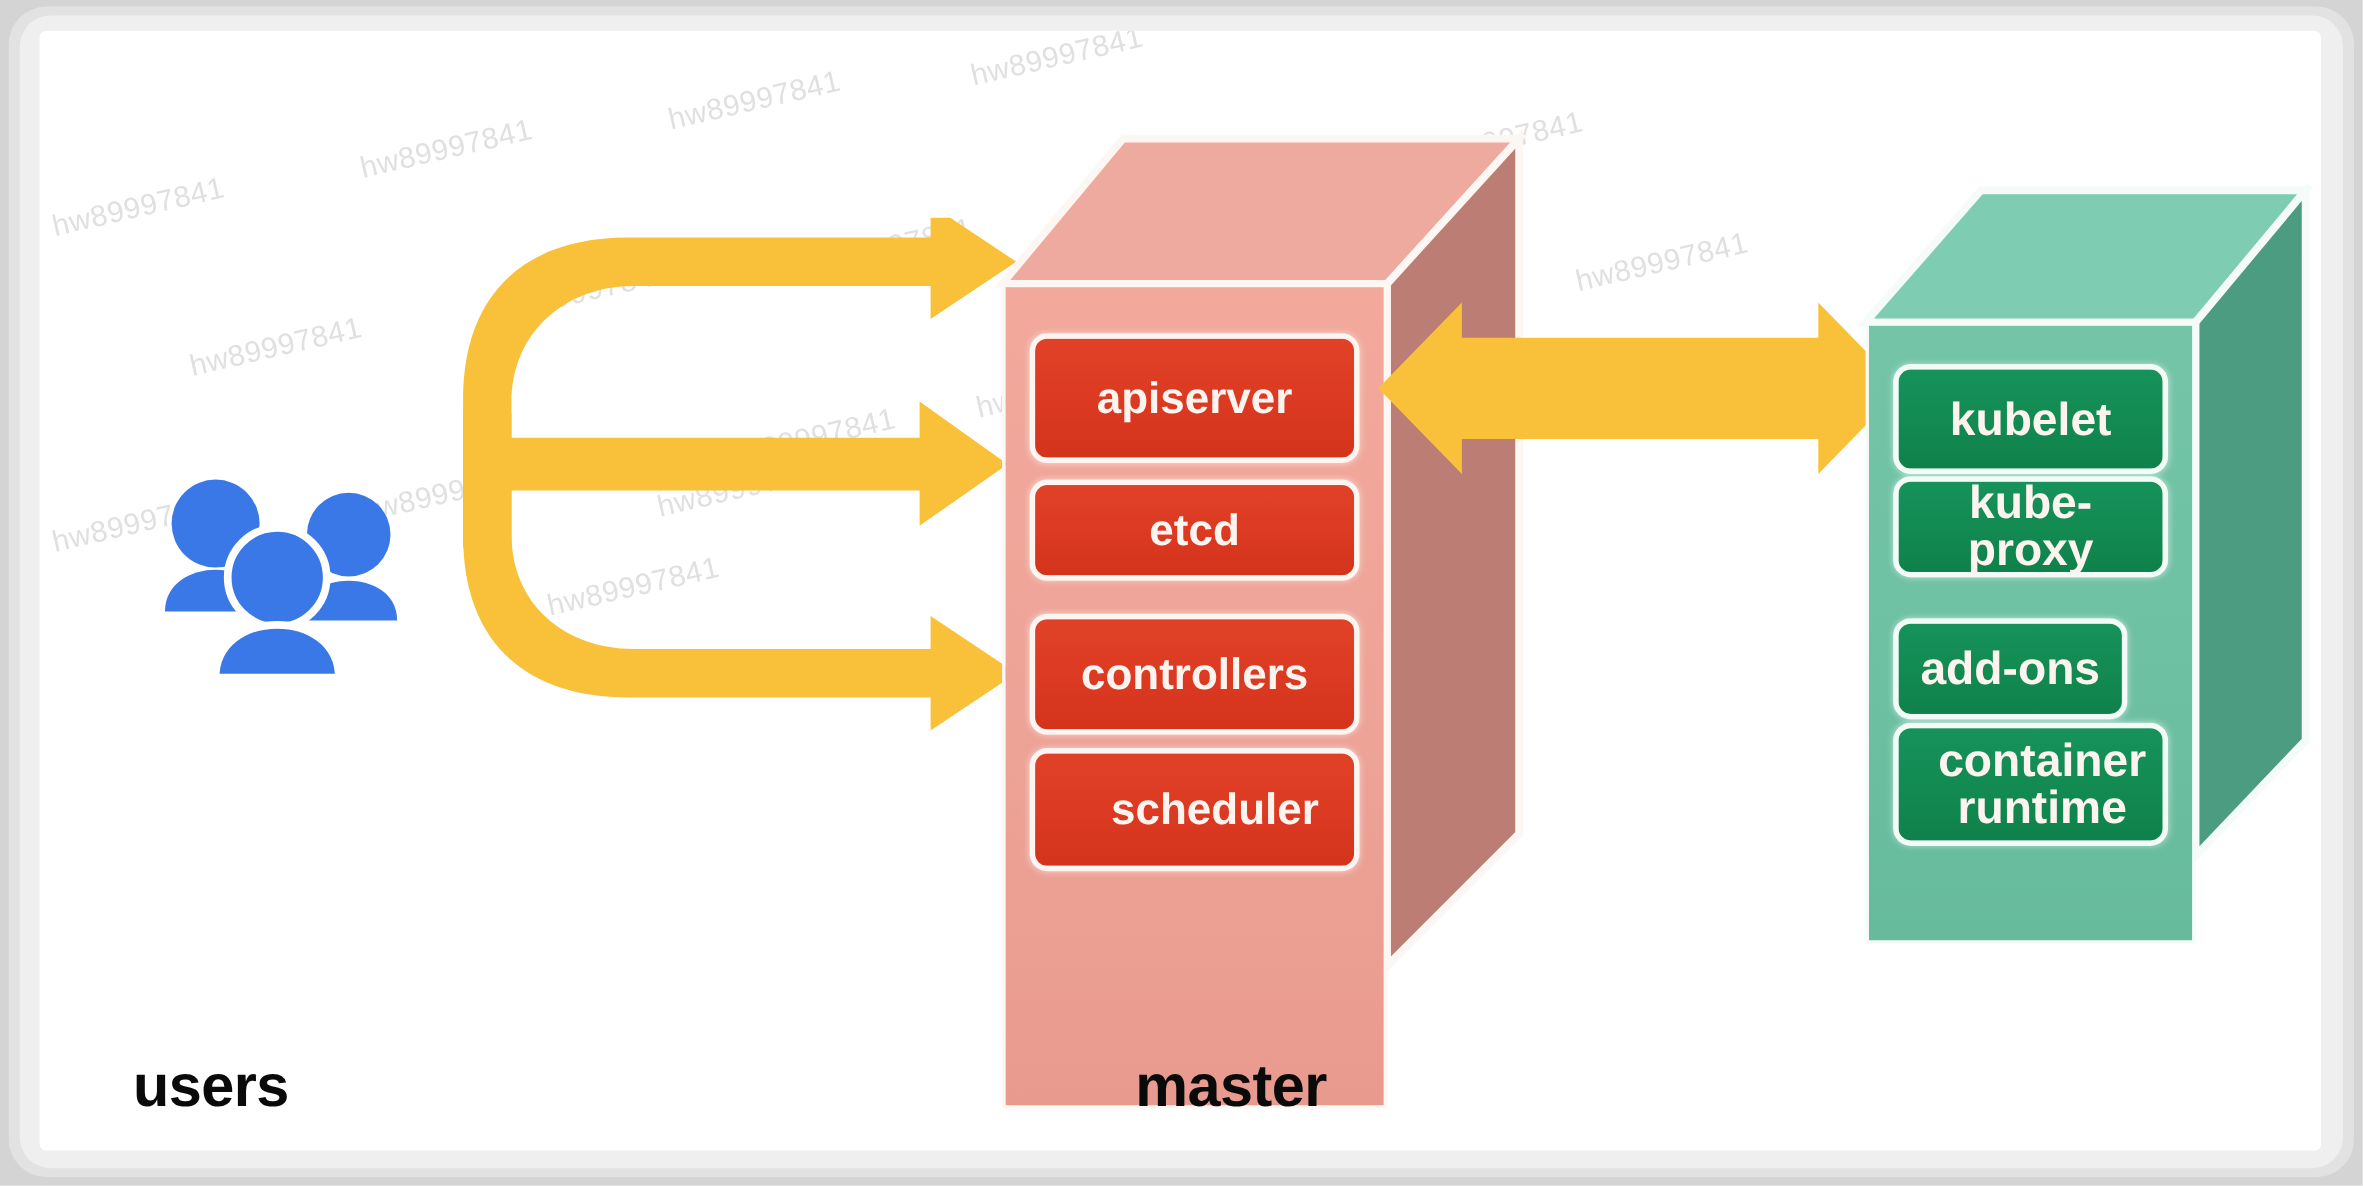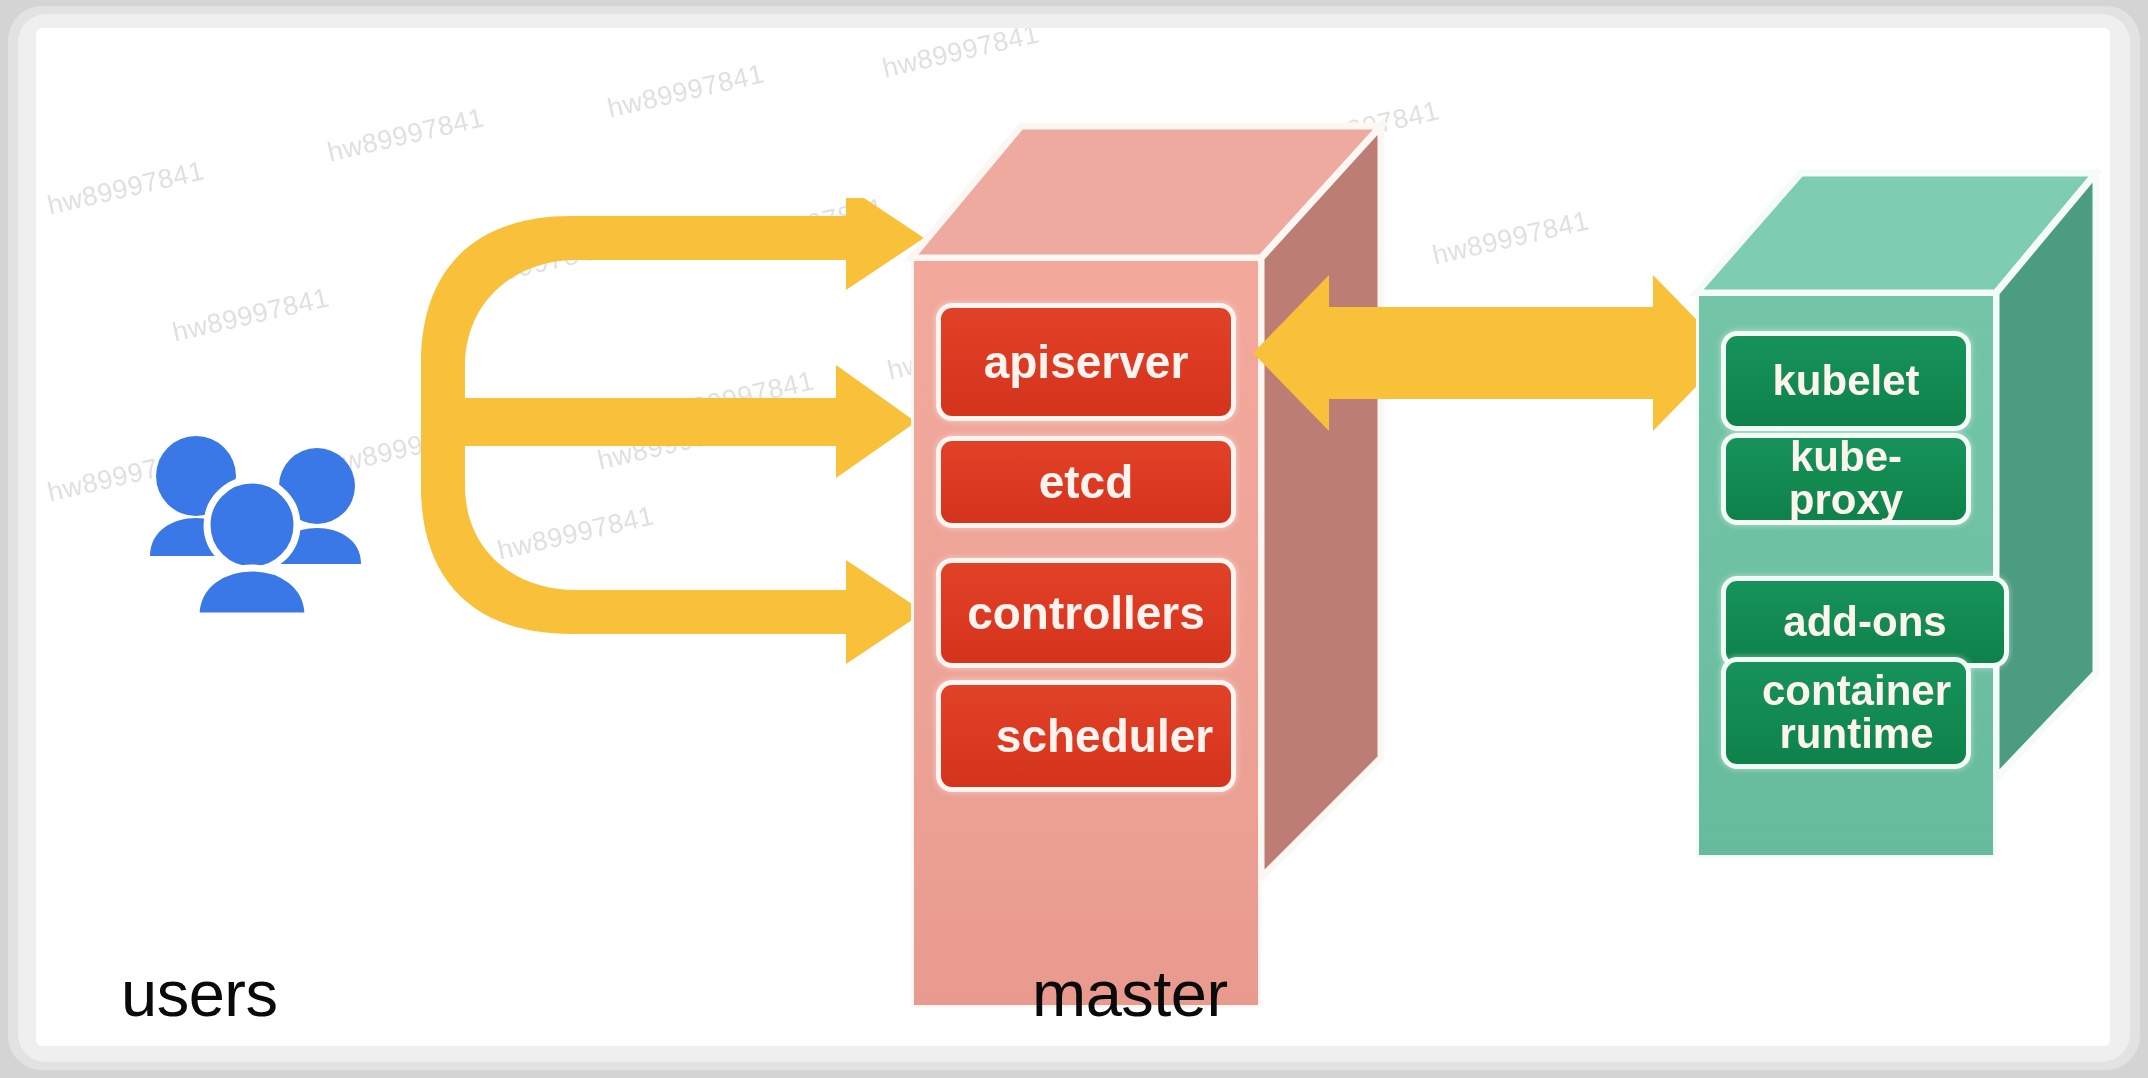--- a/index.html
+++ b/index.html
@@ -77,34 +77,34 @@
     justify-content: center;
     text-align: center;
     font-weight: bold;
     color: #fdf4ef;
     line-height: 1.02;
     box-sizing: border-box;
   }
   .pill-red {
     background: linear-gradient(180deg,#e04227 0%, #dc3a22 50%, #d4331c 100%);
     border: 5px solid #fdf5f1;
-    font-size: 46px;
+    font-size: 40px;
     box-shadow: 0 0 6px rgba(255,255,255,0.5);
   }
   .pill-green {
     background: linear-gradient(180deg,#16925a 0%, #128a52 55%, #0f814b 100%);
     border: 5px solid #f2fbf6;
     font-size: 42px;
     box-shadow: 0 0 6px rgba(255,255,255,0.5);
   }
   
   .caption {
     position: absolute;
-    font-size: 65px;
-    font-weight: normal;
+    font-size: 54px;
+    font-weight: bold;
     color: #0a0a0a;
     letter-spacing: -0.5px;
     white-space: nowrap;
   }
 </style>
 </head>
 <body>
 
 <div id="page">
 
@@ -235,21 +235,21 @@
 
       <div class="box-front" id="nodes-front"></div>
 
       <div class="pill pill-green" style="left:50px; top:163px; width:250px; height:100px;">
         <span>kubelet</span>
       </div>
       <div class="pill pill-green" style="left:50px; top:265px; width:250px; height:92px; white-space:pre-line;">
         <span style="white-space:pre-line;">kube-
 proxy</span>
       </div>
-      <div class="pill pill-green" style="left:50px; top:408px; width:288px; height:92px;">
+      <div class="pill pill-green" style="left:50px; top:394px; width:213px; height:92px;">
         <span>add-ons</span>
       </div>
       <div class="pill pill-green" style="left:50px; top:489px; width:250px; height:112px; white-space:pre-line;">
         <span style="white-space:pre-line;margin-left:21px;">container
 runtime</span>
       </div>
     </div>
 
     <div class="caption" style="left:85px; top:928px;">users</div>
     <div class="caption" style="left:996px; top:928px;">master</div>

